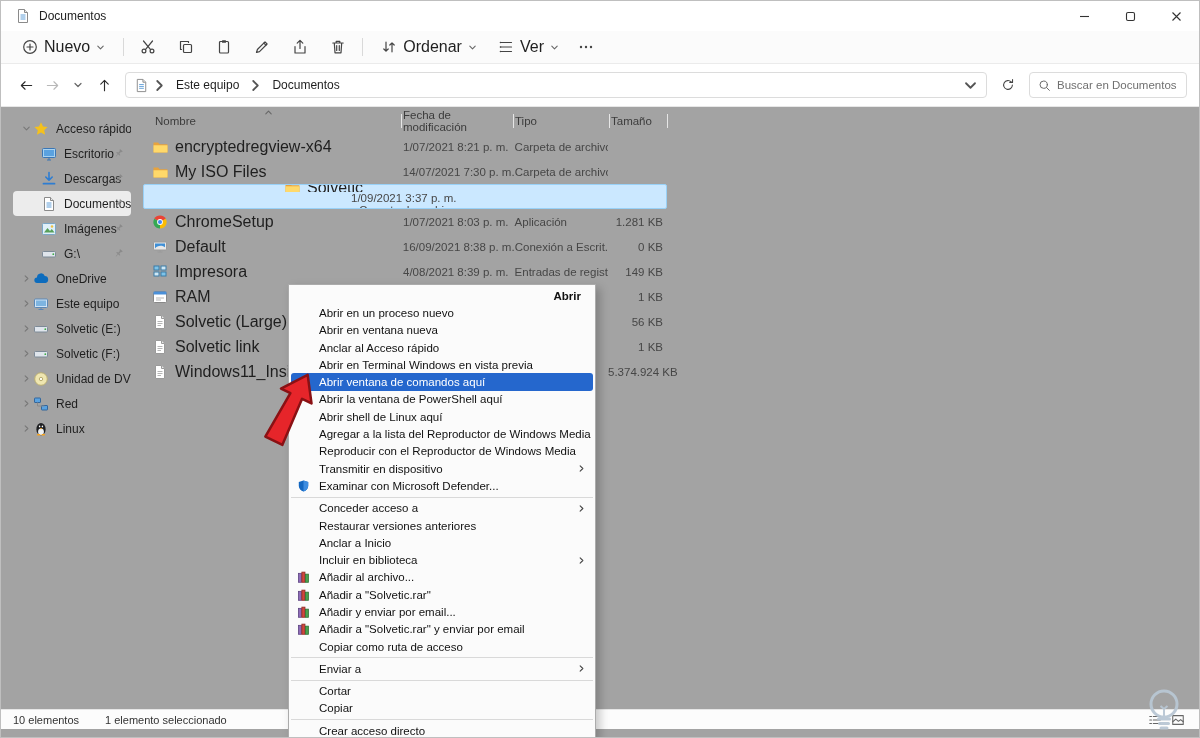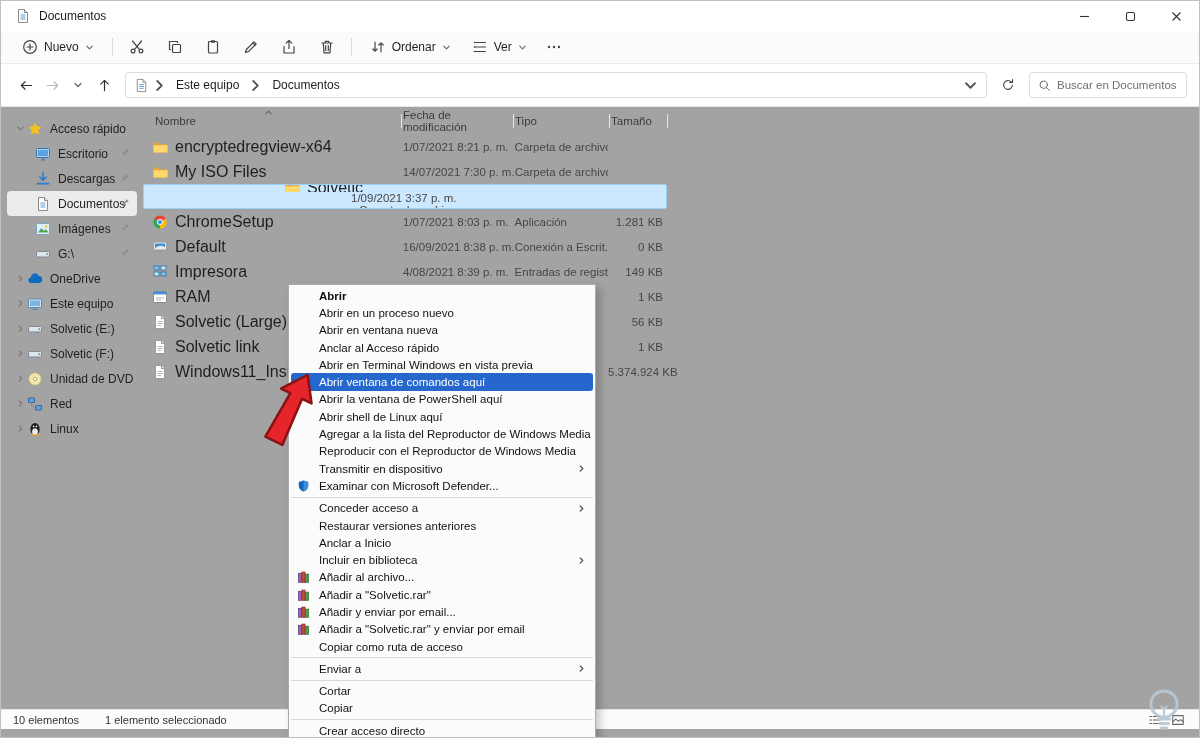--- a/index.html
+++ b/index.html
@@ -13,21 +13,21 @@
   .titlebar { height:30px; display:flex; align-items:center; position:relative; background:#fff; }
   .tab { display:flex; align-items:center; gap:8px; padding:0 14px; height:30px; }
   .tab .ic svg { width:16px; height:16px; }
   .tab-title { font-size:12px; color:#222; }
   .win-controls { position:absolute; right:0; top:0; display:flex; }
   .win-btn { width:46px; height:30px; display:flex; align-items:center; justify-content:center; color:#333; }
   .win-btn svg { width:11px; height:11px; }
 
   
   .toolbar { height:33px; display:flex; align-items:center; padding:0 12px; gap:3px; border-bottom:1px solid #ebebeb; background:#fbfbfb; }
-  .tbtn { display:flex; align-items:center; gap:6px; padding:4px 9px; border-radius:4px; color:#1f1f1f; font-size:12px; }
+  .tbtn { display:flex; align-items:center; gap:6px; padding:4px 9px; border-radius:4px; color:#1f1f1f; font-size:16px; }
   .tbtn .ic svg { width:16px; height:16px; color:#444; }
   .tico { width:30px; height:26px; display:flex; align-items:center; justify-content:center; border-radius:4px; color:#444; }
   .tico svg { width:16px; height:16px; }
   .tdiv { width:1px; height:18px; background:#d9d9d9; margin:0 6px; }
   .chev svg { width:9px; height:9px; color:#666; }
   #tool-icons { display:flex; gap:8px; }
 
   
   .addressbar { height:43px; display:flex; align-items:center; padding:0 12px; border-bottom:1px solid #e7e7e7; background:#fff; }
   .navbtn { width:26px; height:26px; display:flex; align-items:center; justify-content:center; color:#2b2b2b; border-radius:4px; }
@@ -45,21 +45,21 @@
   .searchbox { width:158px; height:26px; border:1px solid #dcdcdc; border-radius:4px; display:flex; align-items:center; padding:0 8px; gap:6px; background:#fff; color:#666; }
   .searchbox svg { width:13px; height:13px; }
   .searchbox input { border:0; outline:0; flex:1; width:100%; font-family:"Liberation Sans",sans-serif; font-size:11.5px; color:#333; background:transparent; }
   .searchbox input::placeholder { color:#707070; }
 
   
   .bodyarea { position:absolute; top:107px; left:0; right:0; bottom:20px; display:flex; }
 
   
   .sidebar { width:142px; flex:none; padding-top:8px; overflow:hidden; }
-  .side-item { height:25px; display:flex; align-items:center; margin:0 6px; padding-left:6px; border-radius:4px; position:relative;text-align:right; }
+  .side-item { height:25px; display:flex; align-items:center; margin:0 12px; padding-left:6px; border-radius:4px; position:relative;text-align:right; }
   .side-item .tw { width:14px; flex:none; color:#777; }
   .side-item .tw svg { width:9px; height:9px; }
   .side-item .ic svg { width:16px; height:16px; }
   .side-item .lbl { margin-left:7px; white-space:nowrap; overflow:hidden; font-size:12px; }
   .side-item.lvl1 { padding-left:28px; }
   .side-item.selected { background:#ececec; }
   .side-item .pin { position:absolute; right:7px; color:#8a8a8a; }
   .side-item .pin svg { width:11px; height:11px; }
 
   
@@ -77,21 +77,21 @@
   .row.selected { background:#cbe8ff; border-color:#99d1f7;flex-direction:column; }
   .cell-name { width:258px; display:flex; align-items:center; gap:7px; padding-left:8px; overflow:hidden; white-space:nowrap; font-size:16px; }
   .cell-name .ic svg { width:16px; height:16px; }
   .cell-date { width:112px; font-size:11.5px; color:#464646; padding-left:2px; white-space:nowrap; }
   .cell-type { width:96px; font-size:11.5px; color:#464646; padding-left:2px; white-space:nowrap; overflow:hidden; }
   .cell-size { width:58px; font-size:11.5px; color:#464646; text-align:right; padding-right:3px; white-space:nowrap; }
 
   
   .context-menu { position:absolute; left:287px; top:283px; width:308px; height:455px; background:#fbfbfb; border:1px solid #ababab; box-shadow:4px 4px 9px rgba(0,0,0,.22); z-index:40; padding-top:2px; overflow:hidden; }
   .menu-item { height:17.3px; display:flex; align-items:center; padding:0 14px 0 30px; font-size:11.5px; position:relative; color:#111; white-space:nowrap; overflow:hidden; }
-  .menu-item.bold { font-weight:bold; }
+  .menu-item.bold { font-weight:bold;justify-content:flex-end; }
   .menu-item.highlight { background:#2567cd; color:#fff; margin:0 2px; border-radius:3px; padding-left:28px; }
   .menu-item .mic { position:absolute; left:8px; top:50%; transform:translateY(-50%); }
   .menu-item .mic svg { width:13px; height:13px; }
   .menu-item .sub { position:absolute; right:9px; color:#444; }
   .menu-item .sub svg { width:9px; height:9px; }
   .menu-sep { height:1px; background:#d9d9d9; margin:2px 2px; }
 
   
   .red-arrow { position:absolute; left:258px; top:366px; width:64px; height:84px; z-index:60; pointer-events:none; }
 

